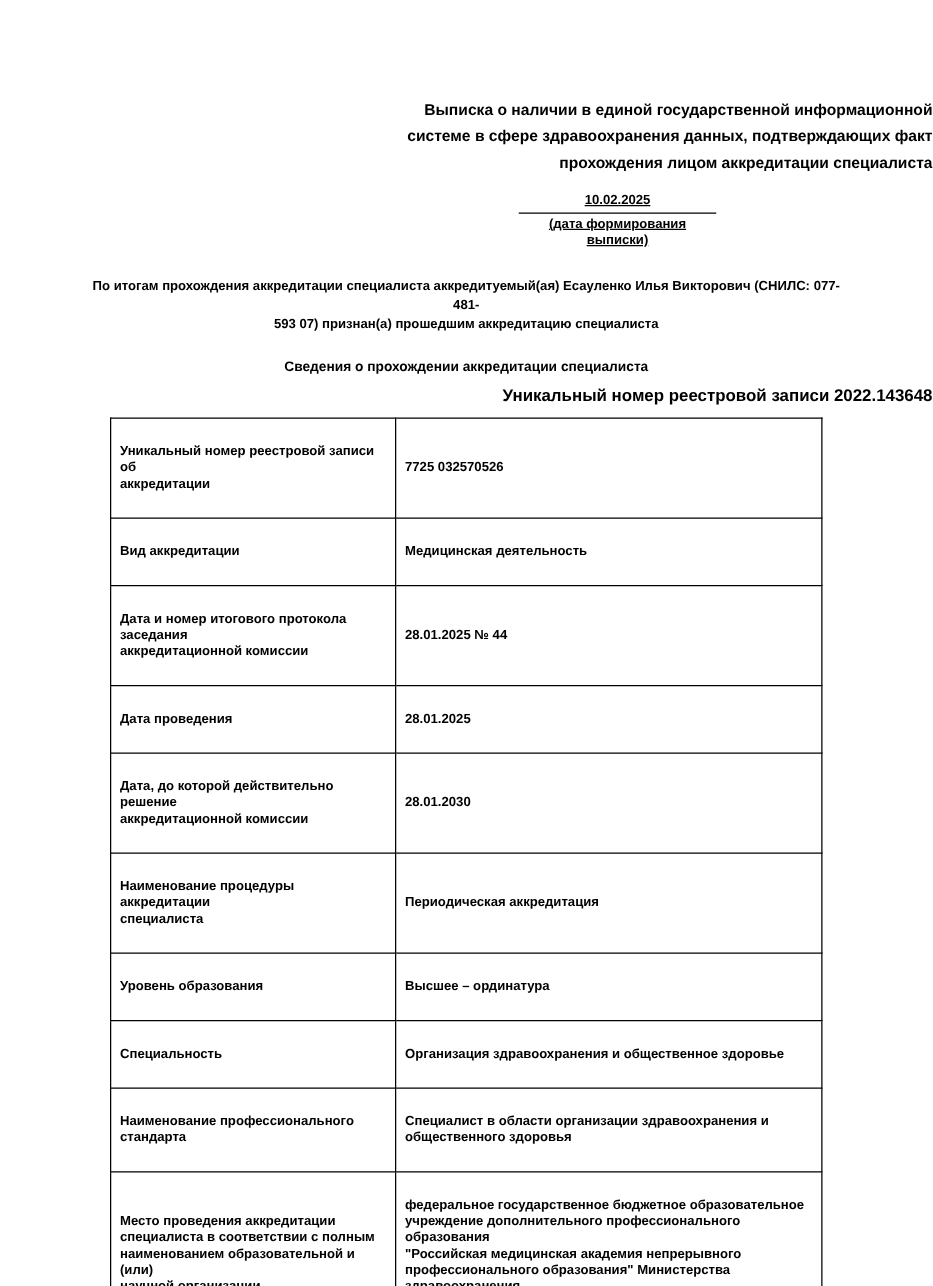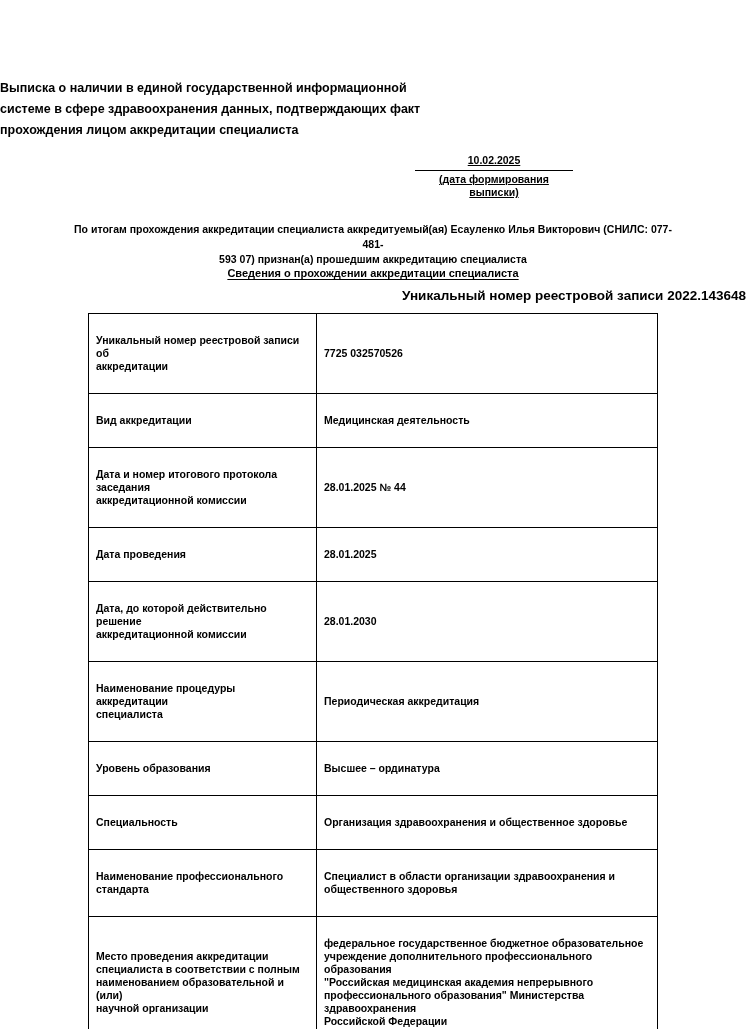--- a/index.html
+++ b/index.html
@@ -16,21 +16,21 @@
     overflow: hidden;
   }
   .page {
     position: relative;
     width: 746px;
     height: 1029px;
     background: #ffffff;
   }
   .doc-title {
     padding-top: 78px;
-    text-align: left;
+    text-align: right;
     font-size: 12.5px;
     line-height: 21px;
   }
   .date-block {
     width: 158px;
     margin: 13px 0 0 415px;
     text-align: center;
     font-size: 10.5px;
     line-height: 13px;
     text-decoration: underline;
@@ -45,23 +45,23 @@
     padding-top: 2px;
   }
   .intro {
     margin: 23px auto 0;
     width: 600px;
     text-align: center;
     font-size: 10.5px;
     line-height: 15px;
   }
   .section-heading {
+    margin-top: 21px;
     text-align: center;
     font-size: 11px;
-    text-decoration: underline;
     text-underline-offset: 2px;
   }
   .registry-heading {
     margin-top: 9px;
     text-align: right;
     font-size: 13.5px;
   }
   table.acc-table {
     margin: 10px auto 0;
     width: 567px;

